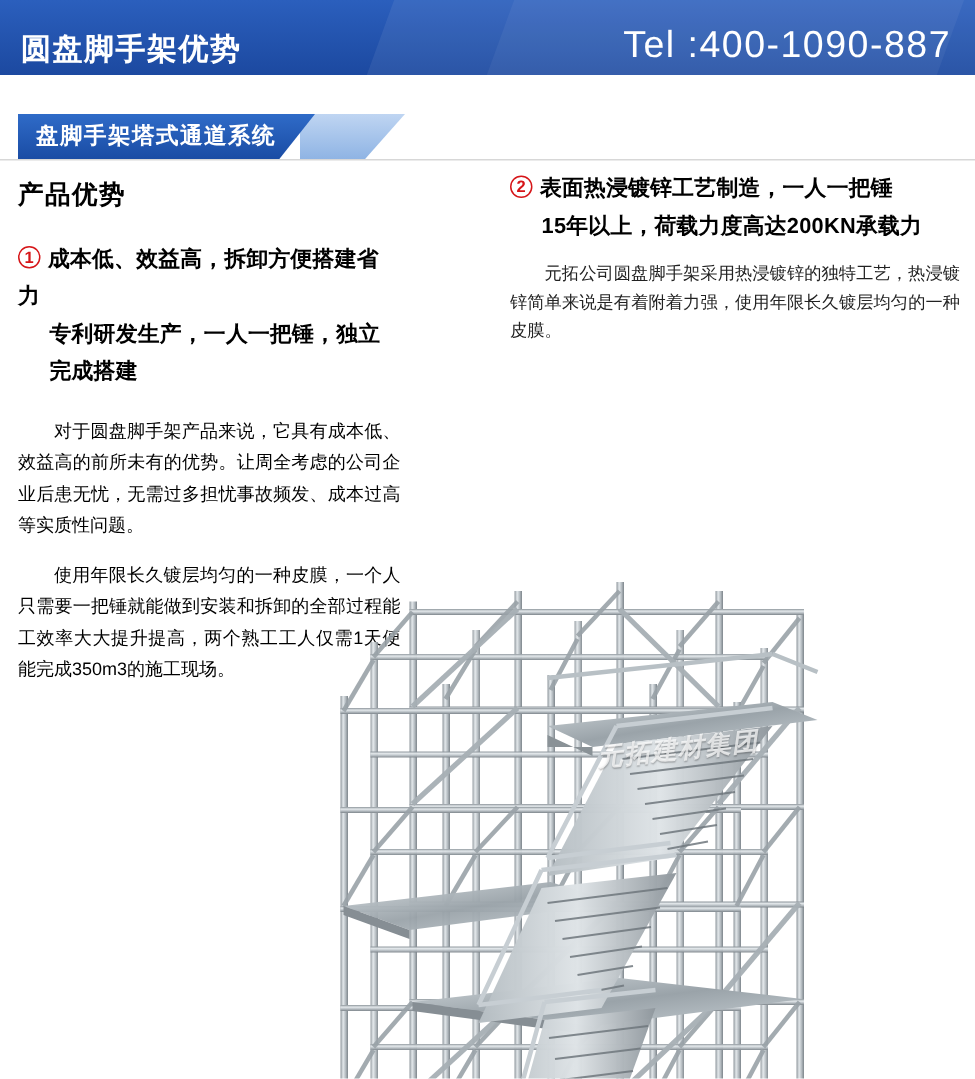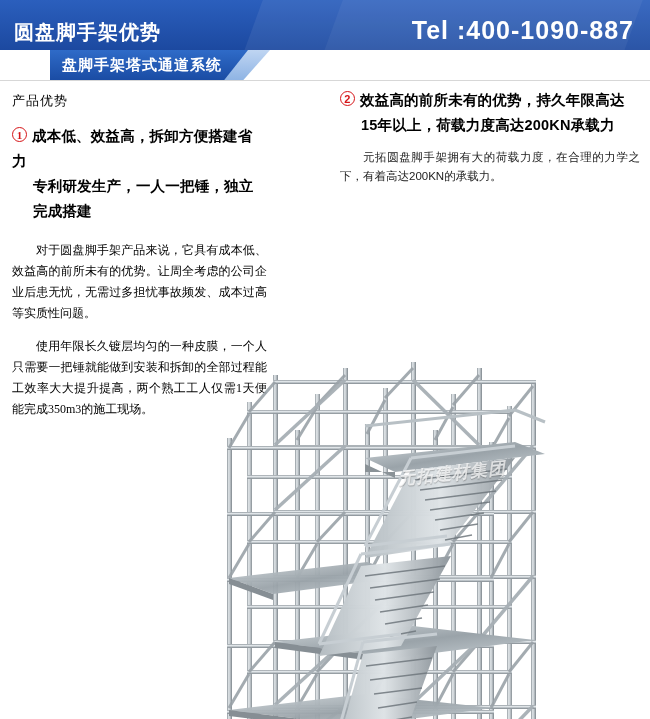--- a/index.html
+++ b/index.html
@@ -31,21 +31,21 @@
     font-size: 20px;
     font-weight: bold;
     color: #ffffff;
     letter-spacing: 1px;
   }
   .header .tel {
     position: absolute;
     right: 16px;
     top: 16px;
     font-size: 25px;
-    font-weight: bold;
+    font-weight: normal;
     color: #ffffff;
     letter-spacing: 1px;
     font-family: "Liberation Sans", sans-serif;
   }
   .header .swoosh {
     position: absolute;
     left: 250px;
     top: -30px;
     width: 420px;
     height: 130px;
@@ -58,22 +58,22 @@
     top: -40px;
     width: 300px;
     height: 150px;
     background: rgba(255,255,255,0.05);
     transform: skewX(-20deg);
   }
 
   
   .banner-wrap {
     position: relative;
+    margin-top: 26px;
     height: 30px;
-    padding-left: 38px;
   }
   .banner {
     position: relative;
     display: inline-block;
     height: 30px;
     line-height: 30px;
     padding: 0 26px 0 12px;
     background: #1f58b4;
     background: linear-gradient(to bottom, #2f6bc8 0%, #1a4ca4 100%);
     color: #fff;
@@ -103,22 +103,22 @@
 
   
   .content {
     position: relative;
     padding: 0;
   }
   .h2 {
     position: absolute;
     left: 12px;
     top: 12px;
-    font-size: 13px;
-    font-weight: normal;
+    font-size: 17px;
+    font-weight: bold;
     letter-spacing: 1px;
   }
 
   .num-circle {
     display: inline-block;
     width: 15px;
     height: 15px;
     line-height: 14px;
     border: 1.5px solid #d61518;
     border-radius: 50%;
@@ -128,23 +128,22 @@
     font-weight: bold;
     vertical-align: 2px;
     margin-right: 5px;
     box-sizing: border-box;
   }
 
   
   .col-left {
     position: absolute;
     left: 12px;
-    top: 44px;
+    top: 55px;
     width: 255px;
-    font-family: Liberation Serif, serif;
   }
   .col-right {
     position: absolute;
     left: 340px;
     top: 8px;
     width: 300px;
   }
 
   .adv-head {
     font-size: 14.5px;
@@ -236,25 +235,25 @@
       <span class="indent-line">专利研发生产，一人一把锤，独立完成搭建</span>
     </div>
     <div class="body-text">
       <p>对于圆盘脚手架产品来说，它具有成本低、效益高的前所未有的优势。让周全考虑的公司企业后患无忧，无需过多担忧事故频发、成本过高等实质性问题。</p>
       <p>使用年限长久镀层均匀的一种皮膜，一个人只需要一把锤就能做到安装和拆卸的全部过程能工效率大大提升提高，两个熟工工人仅需1天便能完成350m3的施工现场。</p>
     </div>
   </div>
 
   <div class="col-right">
     <div class="adv-head-right">
-      <span class="num-circle">2</span><span class="txt">效益高的前所未有的优势，持久年限高达</span>
+      <span class="num-circle">2</span><span class="txt">表面热浸镀锌工艺制造，一人一把锤</span>
       <span class="indent-line">15年以上，荷载力度高达200KN承载力</span>
     </div>
     <div class="right-body">
-      <p>元拓圆盘脚手架拥有大的荷载力度，在合理的力学之下，有着高达200KN的承载力。</p>
+      <p>元拓公司圆盘脚手架采用热浸镀锌的独特工艺，热浸镀锌简单来说是有着附着力强，使用年限长久镀层均匀的一种皮膜。</p>
     </div>
   </div>
 
   <div class="scaffold">
     <svg width="400" height="445" viewBox="0 0 400 445" xmlns="http://www.w3.org/2000/svg">
       <defs>
         <linearGradient id="tube" x1="0" y1="0" x2="1" y2="0">
           <stop offset="0%" stop-color="#8d959b"></stop>
           <stop offset="35%" stop-color="#e3e8eb"></stop>
           <stop offset="65%" stop-color="#b9c0c5"></stop>

